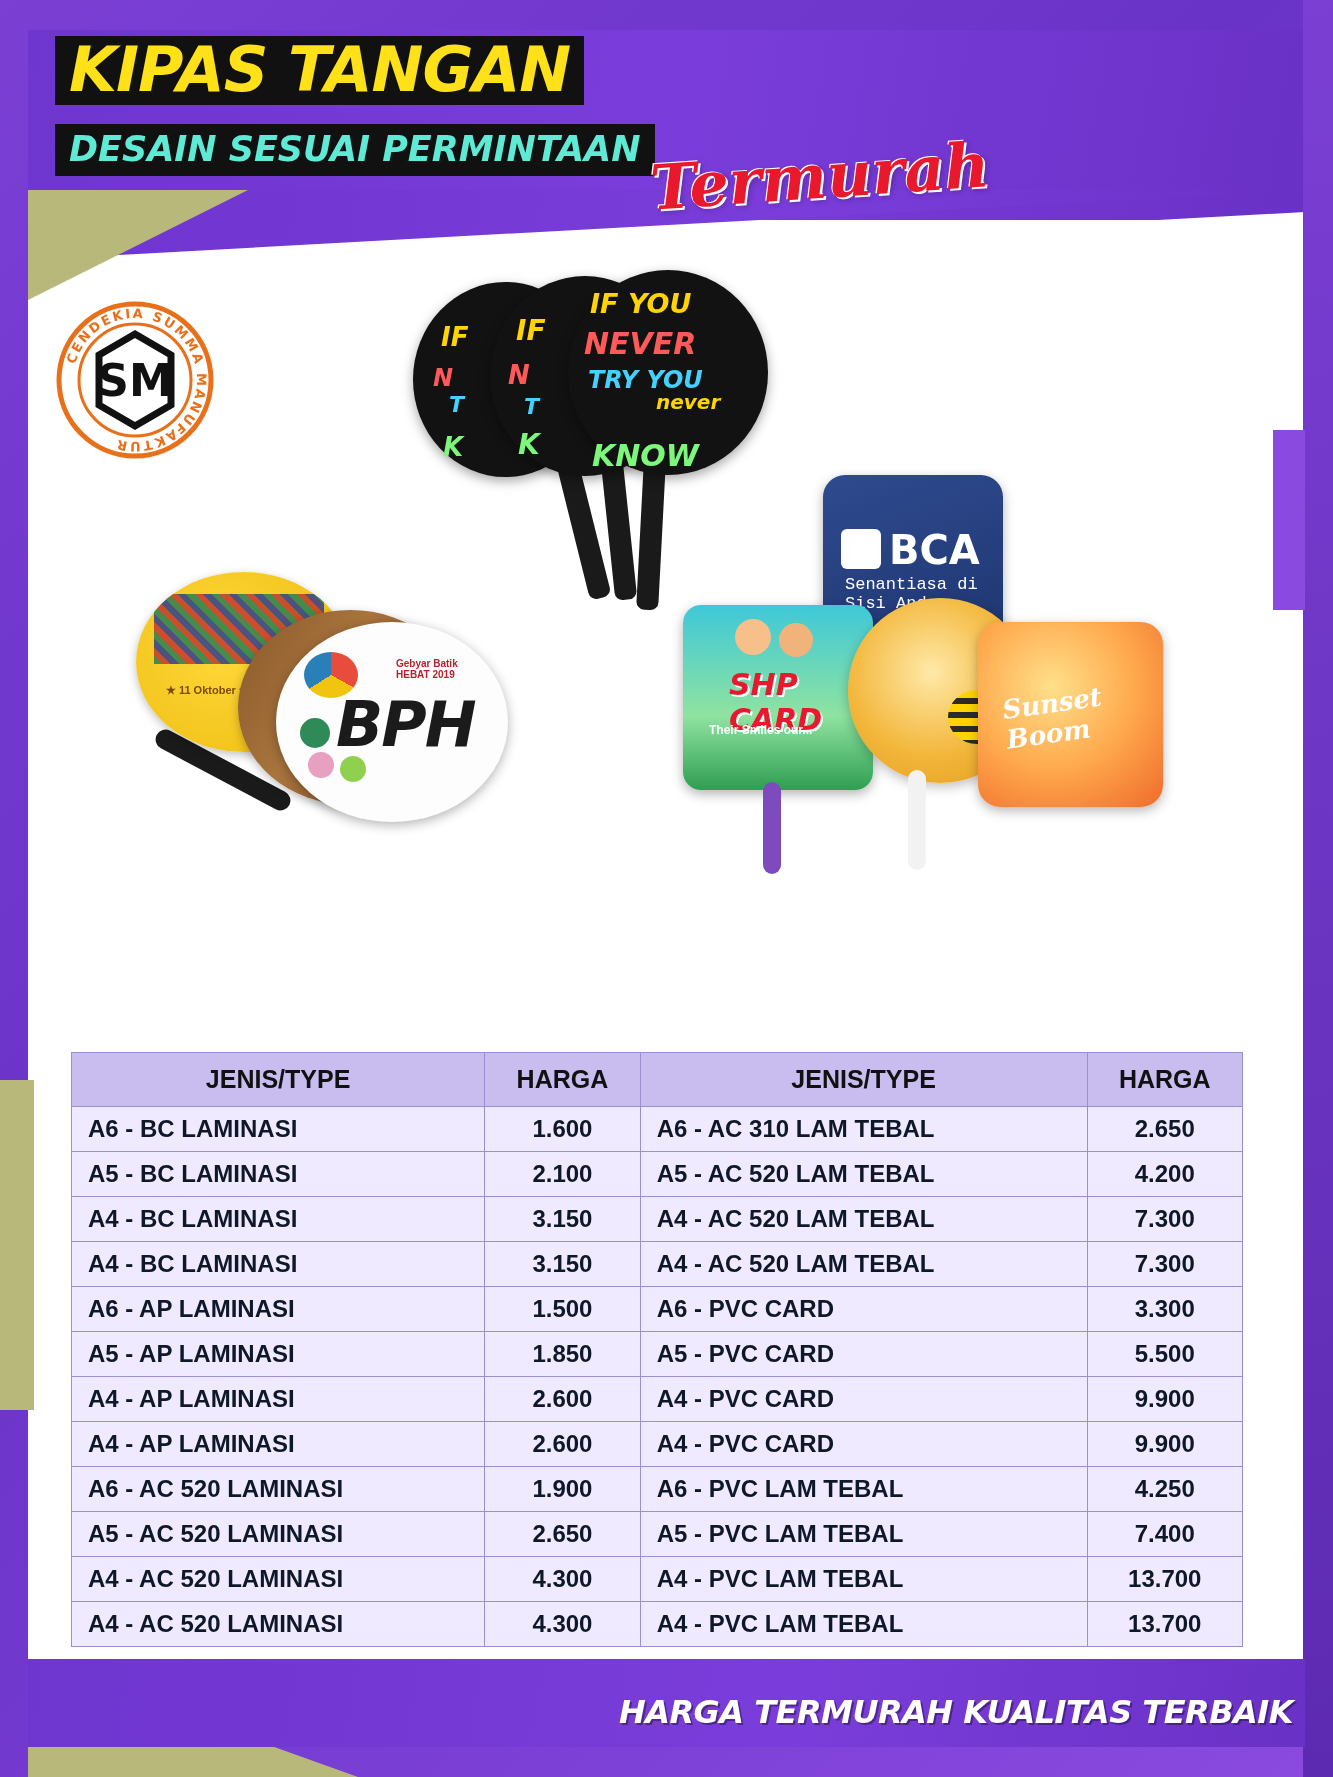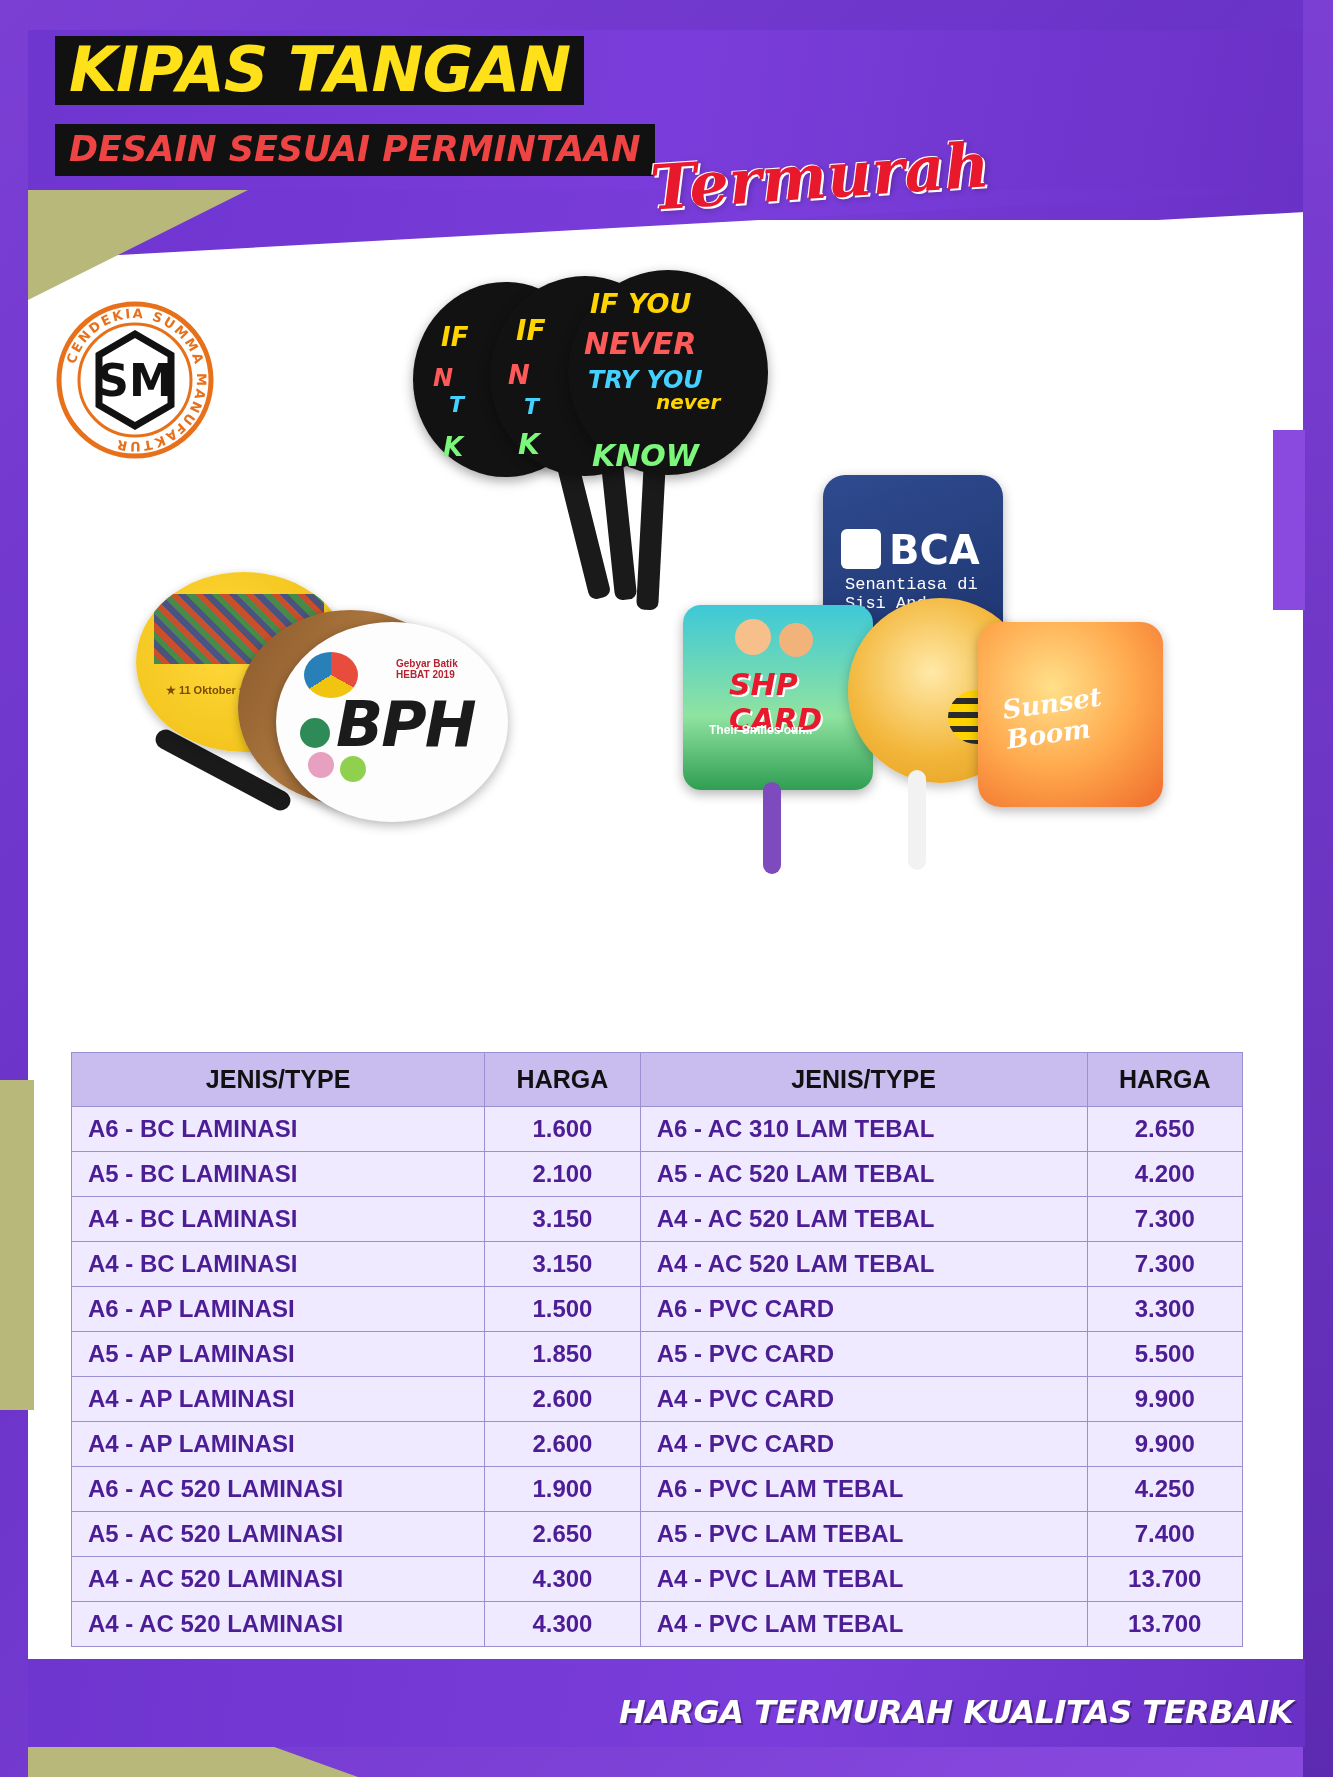--- a/index.html
+++ b/index.html
@@ -95,21 +95,21 @@
     line-height: 1.02;
     font-family: "DejaVu Sans", sans-serif;
     text-shadow: 0 0 0 #000;
   }
   .title-sub {
     position: absolute;
     left: 55px; top: 124px;
     font-size: 35px;
     font-weight: bold;
     font-style: italic;
-    color: #ef4444;
+    color: #5eead4;
     background: #111111;
     padding: 5px 14px 7px 14px;
     letter-spacing: 0px;
     font-family: "DejaVu Sans", sans-serif;
   }
   .title-script {
     position: absolute;
     left: 650px; top: 140px;
     font-size: 62px;
     font-style: italic;
@@ -157,21 +157,21 @@
     font-weight: bold;
     padding: 12px 6px;
     color: #111;
     text-align: center;
   }
   tbody td {
     background: #efeaff;
     font-size: 24px;
     font-weight: bold;
     padding: 8px 6px;
-    color: #4c1d95;
+    color: #0f172a;
   }
   tbody td.type { text-align: left; padding-left: 16px; }
   tbody td.price { text-align: center; }
   
   .footer-band {
     position: absolute;
     left: 28px; bottom: 30px;
     width: 1277px; height: 88px;
     background: linear-gradient(100deg,#6f35cf 0%, #7a3ddb 60%, #6a31c6 100%);
   }

